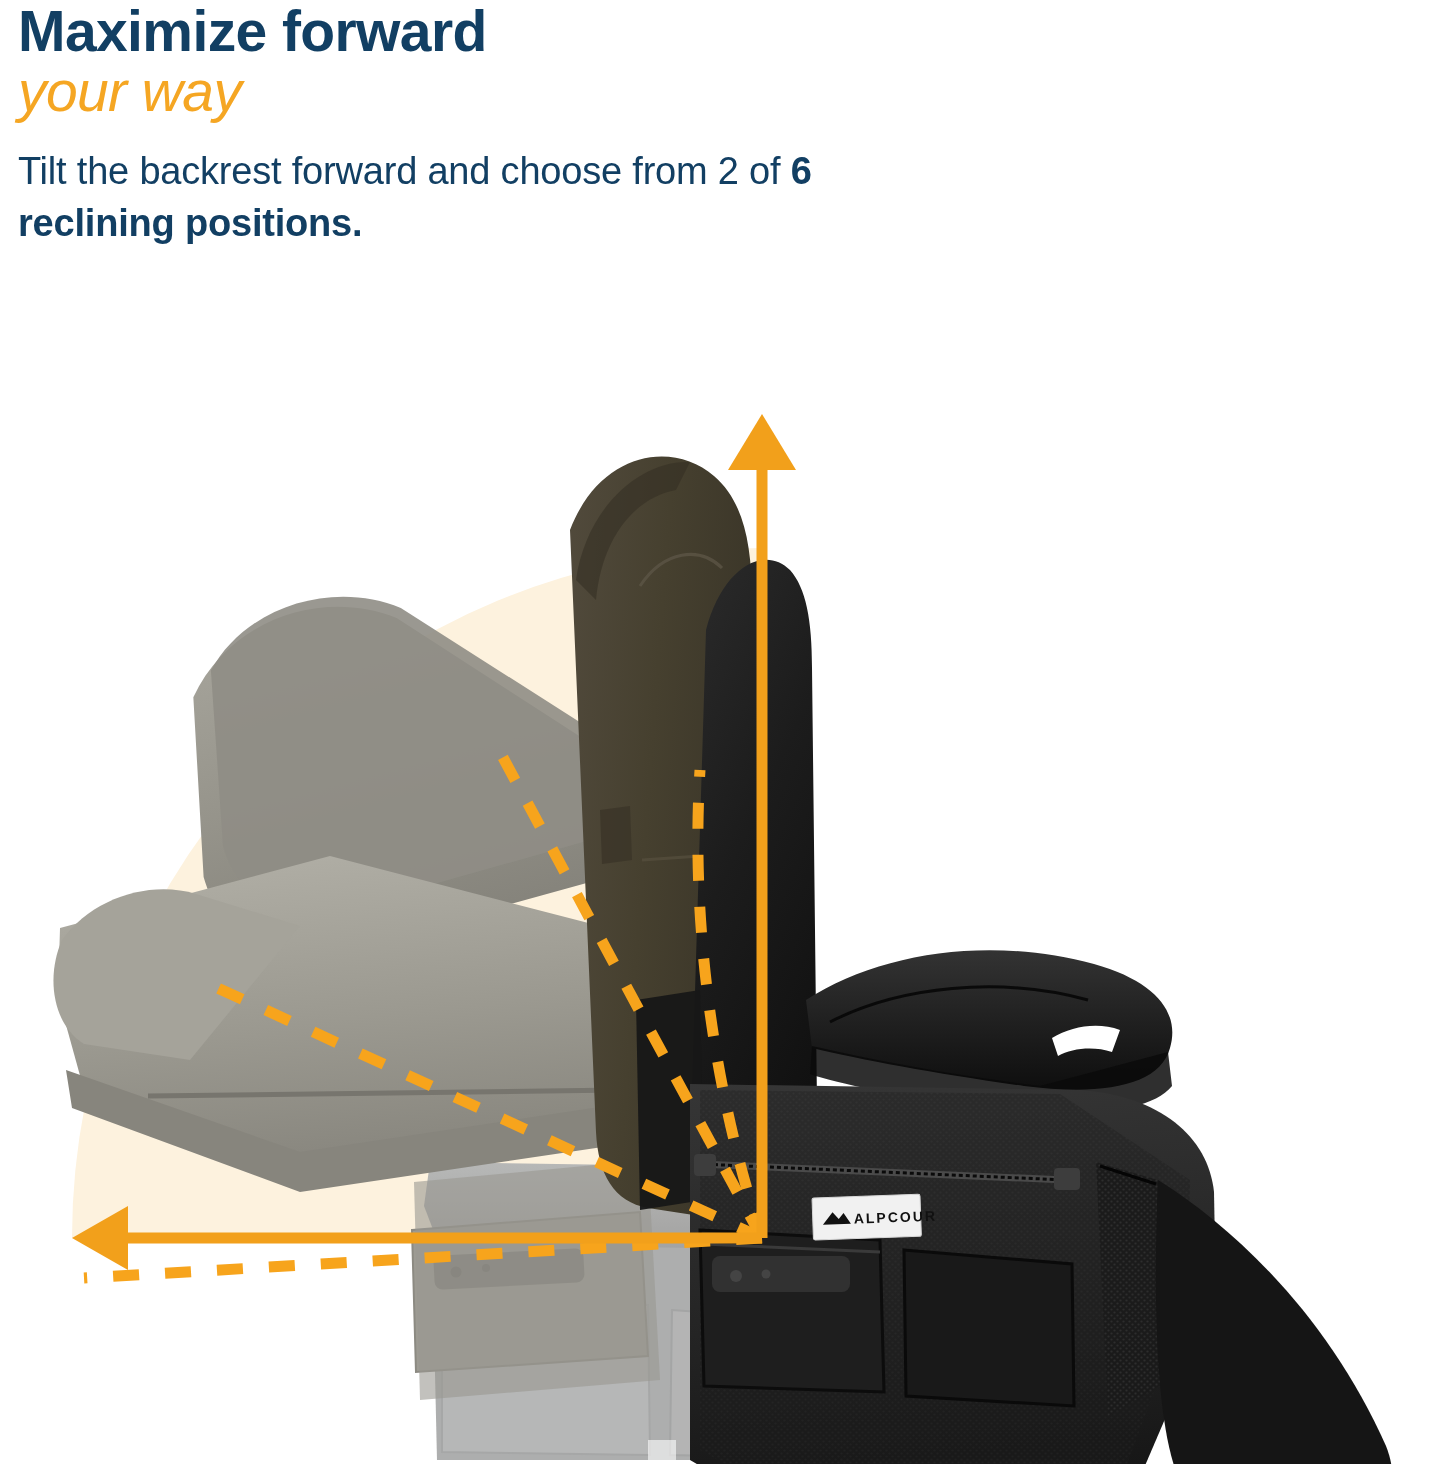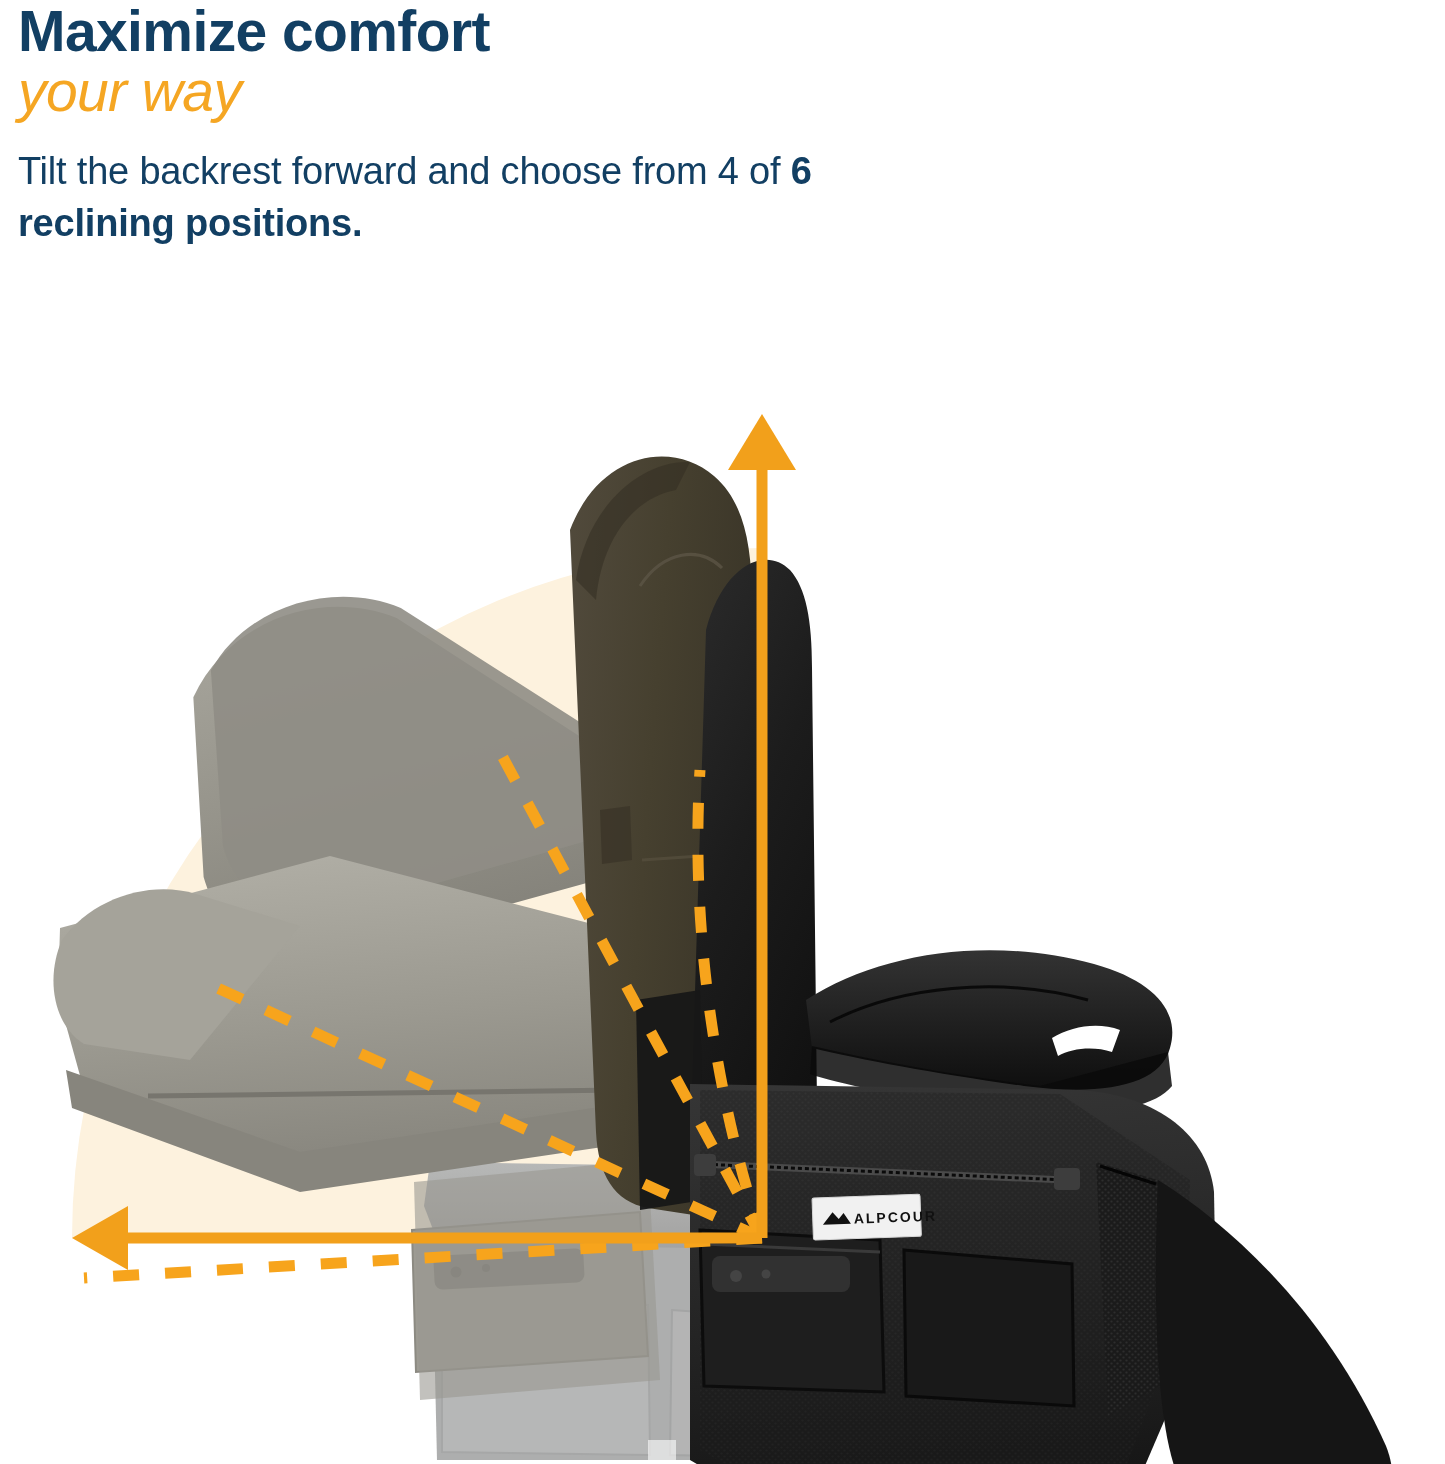--- a/index.html
+++ b/index.html
@@ -42,24 +42,24 @@
   }
   .axis{fill:none;stroke:#f2a01b;stroke-width:11;stroke-linecap:butt;}
   .arrowhead{fill:#f2a01b;}
 </style>
 </head>
 <body>
 
 <div id="root">
 
   <div class="textblock">
-    <h1 class="headline">Maximize comfort</h1>
+    <h1 class="headline">Maximize forward</h1>
     <h1 class="headline-2">your way</h1>
     <p class="subcopy">
-      <span>Tilt the backrest forward and choose from 4 of </span><b>6 reclining positions.</b>
+      <span>Tilt the backrest forward and choose from 2 of </span><b>6 reclining positions.</b>
     </p>
   </div>
 
   <div class="stage">
 
     <svg width="1445" height="1164" viewBox="0 0 1445 1164">
       <defs>
         <clipPath id="fanClip">
           <path d="M 762 938 L 72 938 A 690 690 0 0 1 762 248 Z"></path>
         </clipPath>

